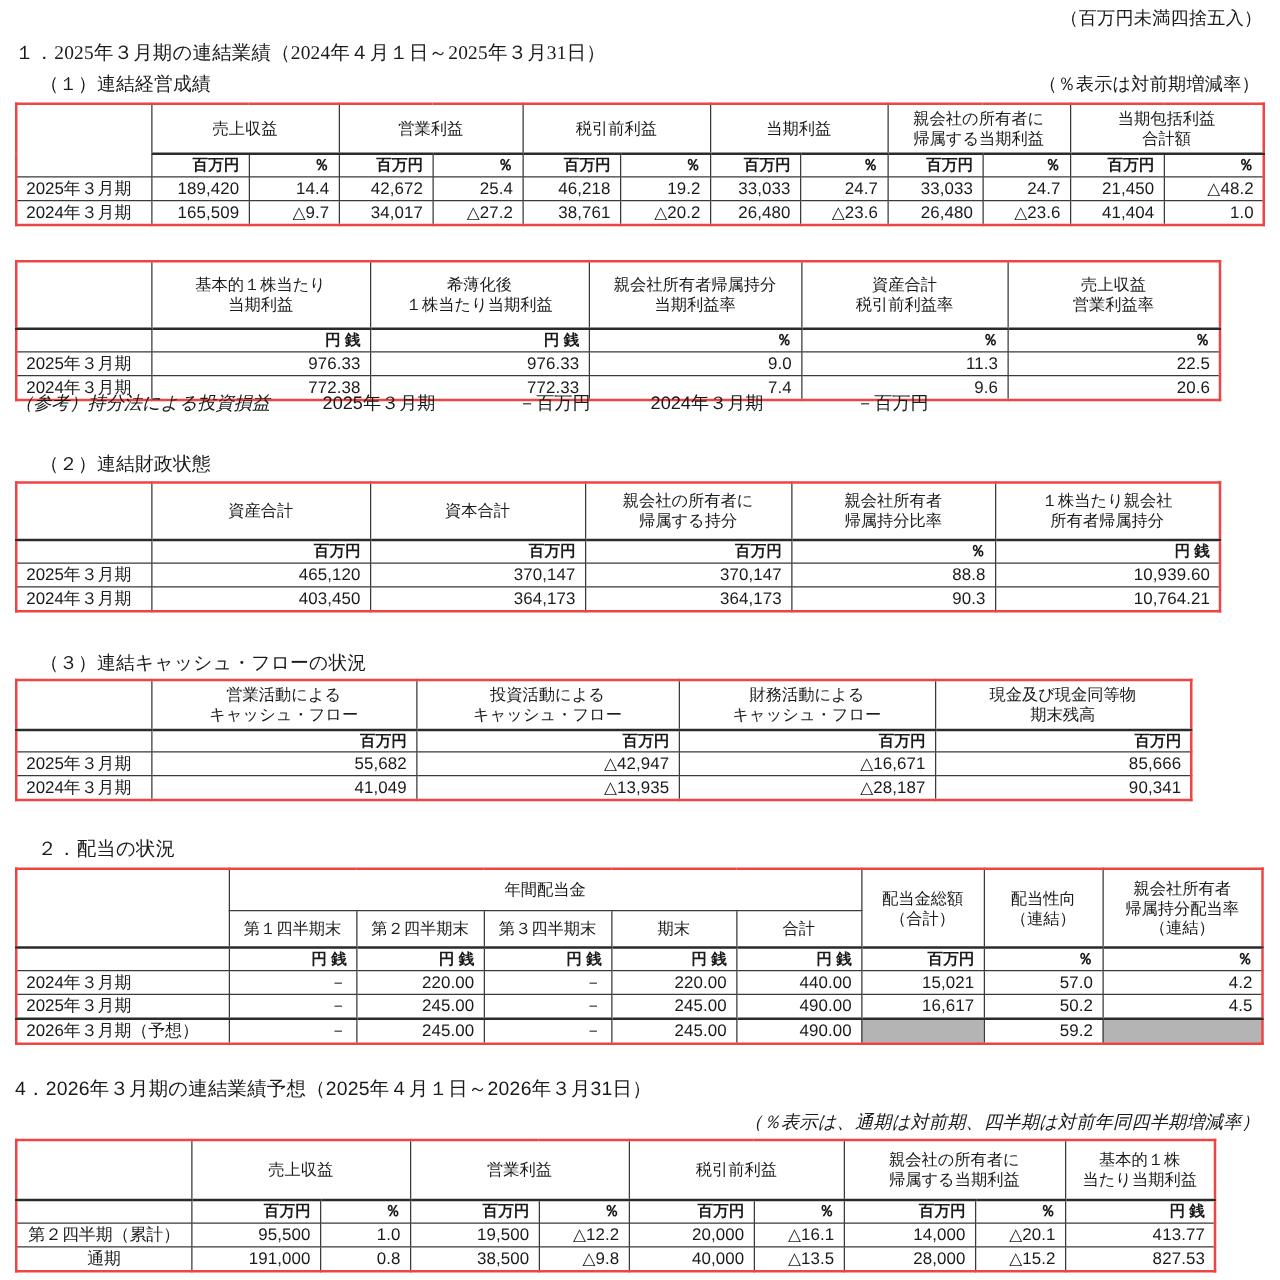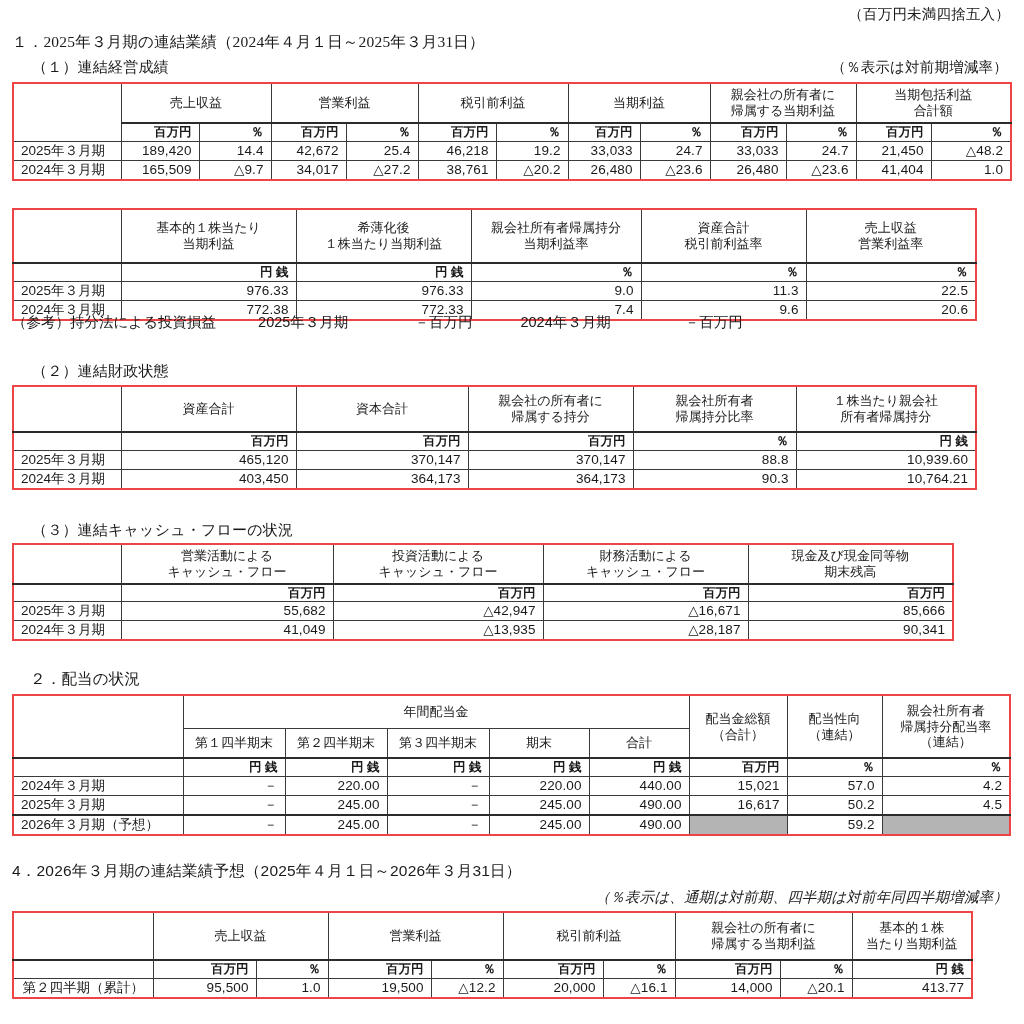--- a/index.html
+++ b/index.html
@@ -239,21 +239,21 @@
         <td class="num">772.33</td>
         <td class="num">7.4</td>
         <td class="num">9.6</td>
         <td class="num">20.6</td>
       </tr>
     </tbody>
       </table>
   </div>
 
   <div class="abs ref-line" style="left:12px;top:313px;">
-    <span style="display:inline-block;">（参考）持分法による投資損益</span>
+    <span style="display:inline-block;font-style:italic;">（参考）持分法による投資損益</span>
     <span style="display:inline-block;width:34px;"></span>
     <span>2025年３月期</span>
     <span style="display:inline-block;width:58px;"></span>
     <span>－百万円</span>
     <span style="display:inline-block;width:40px;"></span>
     <span>2024年３月期</span>
     <span style="display:inline-block;width:66px;"></span>
     <span>－百万円</span>
   </div>
 
@@ -508,17 +508,29 @@
         <td class="num">95,500</td>
         <td class="num">1.0</td>
         <td class="num">19,500</td>
         <td class="num">△12.2</td>
         <td class="num">20,000</td>
         <td class="num">△16.1</td>
         <td class="num">14,000</td>
         <td class="num">△20.1</td>
         <td class="num">413.77</td>
       </tr>
+      <tr>
+        <td class="rowlbl ctr">通期</td>
+        <td class="num">191,000</td>
+        <td class="num">0.8</td>
+        <td class="num">38,500</td>
+        <td class="num">△9.8</td>
+        <td class="num">40,000</td>
+        <td class="num">△13.5</td>
+        <td class="num">28,000</td>
+        <td class="num">△15.2</td>
+        <td class="num">827.53</td>
+      </tr>
     </tbody>
       </table>
   </div>
 
 </div>
 
 </body></html>

